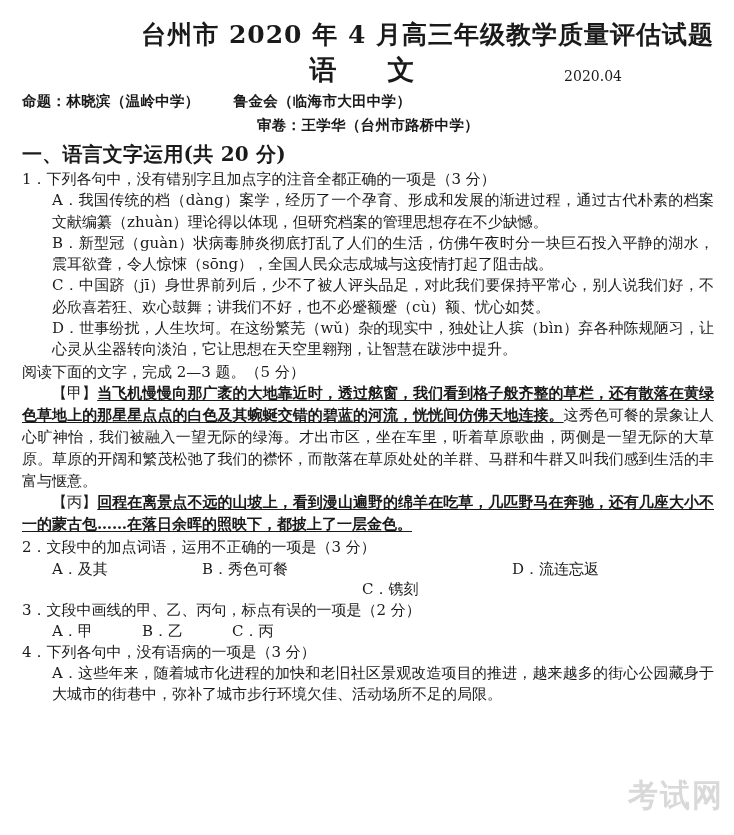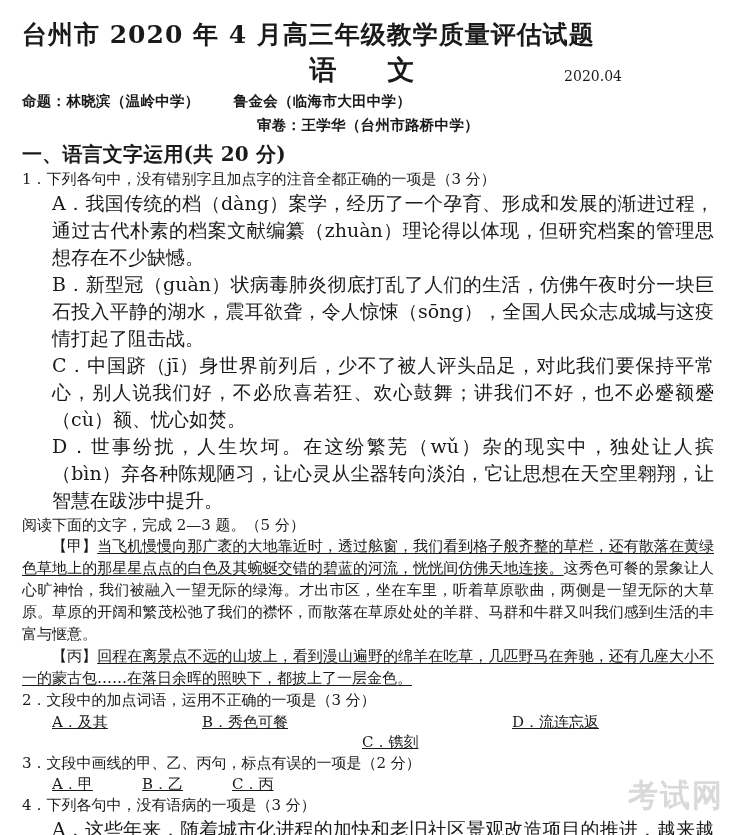--- a/index.html
+++ b/index.html
@@ -16,21 +16,21 @@
     position: relative;
   }
   .page {
     width: 734px;
     height: 835px;
     box-sizing: border-box;
     padding: 14px 20px 0 22px;
     position: relative;
   }
   .title-main {
-    text-align: left;
+    text-align: right;
     font-size: 25px;
     font-weight: bold;
     letter-spacing: 1px;
     line-height: 1.2;
     margin-top: 6px;
   }
   .subject-row {
     position: relative;
     text-align: center;
     margin-top: 2px;
@@ -72,43 +72,43 @@
     margin-top: 6px;
     letter-spacing: 0.2px;
   }
   .q {
     font-size: 15px;
     line-height: 1.42;
     margin-top: 1px;
     text-align: justify;
   }
   .opt {
-    font-size: 19px;
+    font-size: 15px;
     line-height: 1.42;
     margin-left: 30px;
     text-indent: 0;
     text-align: justify;
   }
   .passage {
     font-size: 15px;
     line-height: 1.46;
     text-align: justify;
     text-indent: 30px;
     margin-top: 0px;
   }
   .u {
     text-decoration: underline;
     text-underline-offset: 2px;
+    font-weight: bold;
   }
   .opts-inline {
     font-size: 15px;
     margin-left: 30px;
     margin-top: 1px;
     display: flex;
-    text-decoration: underline;
   }
   .opts-inline span {
     display: inline-block;
   }
   .oi1 { width: 110px; }
   .oi2 { width: 160px; margin-left: 40px; }
   .oi3 { width: 150px; margin-top: 20px; }
   .oi4 { width: 150px; }
   .oiA { width: 90px; }
   .oiB { width: 90px; }

